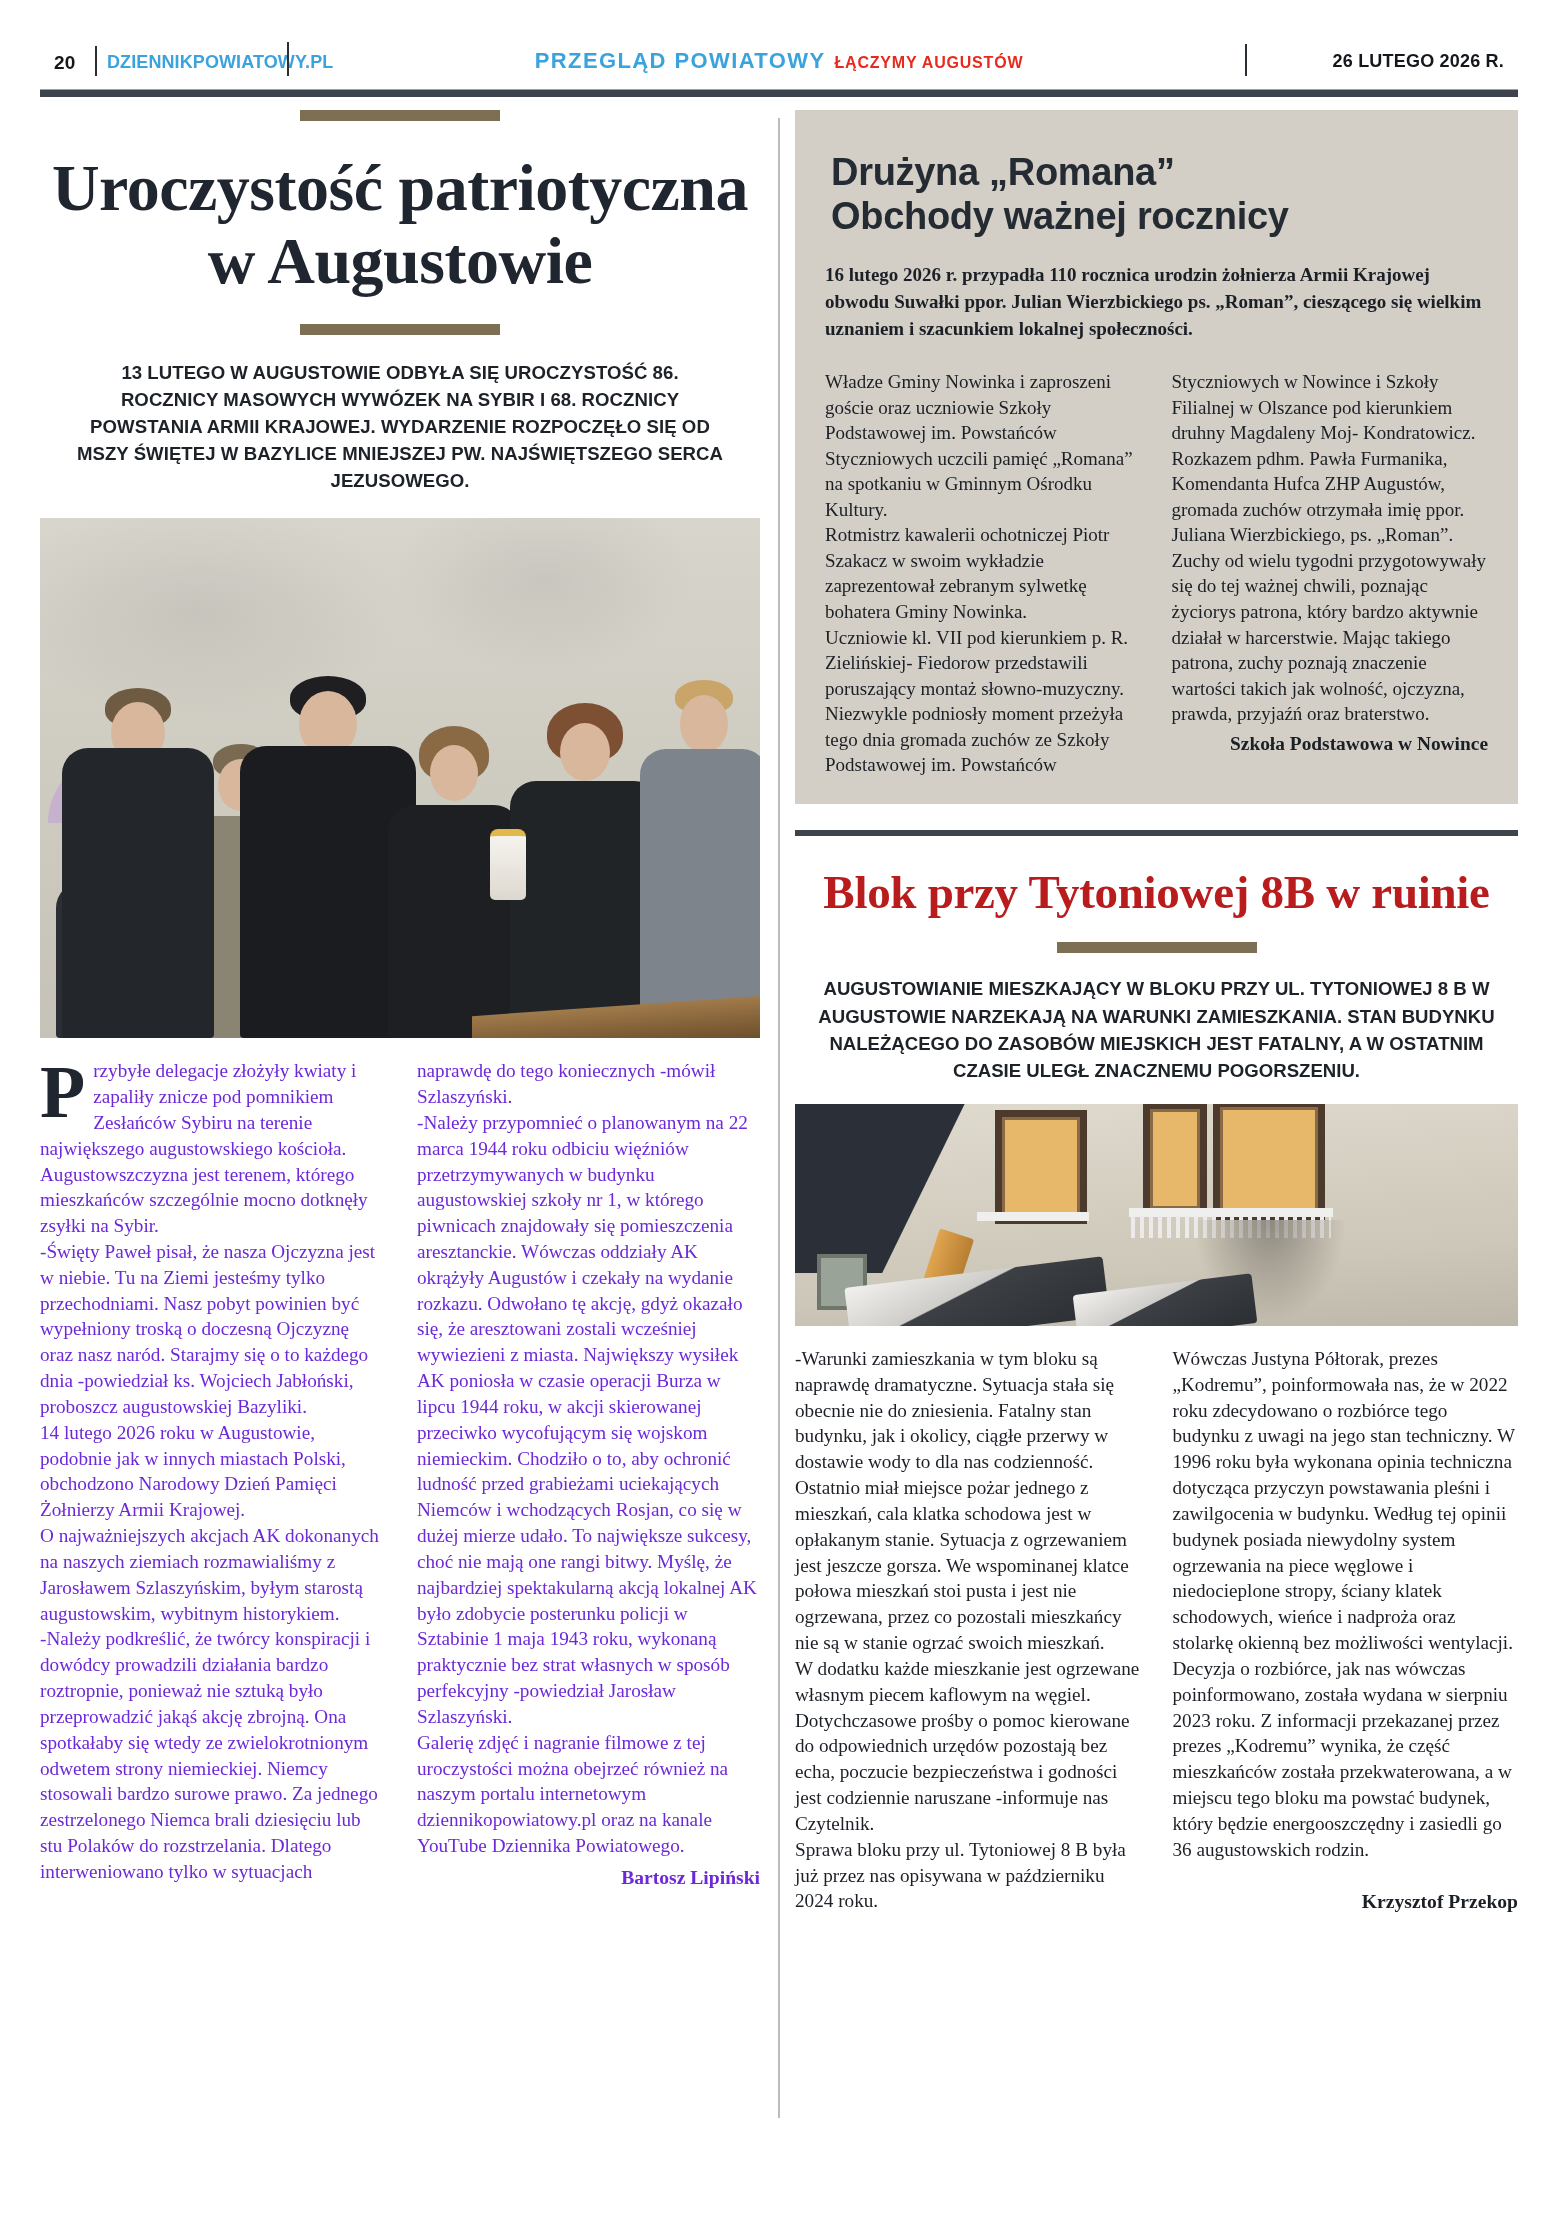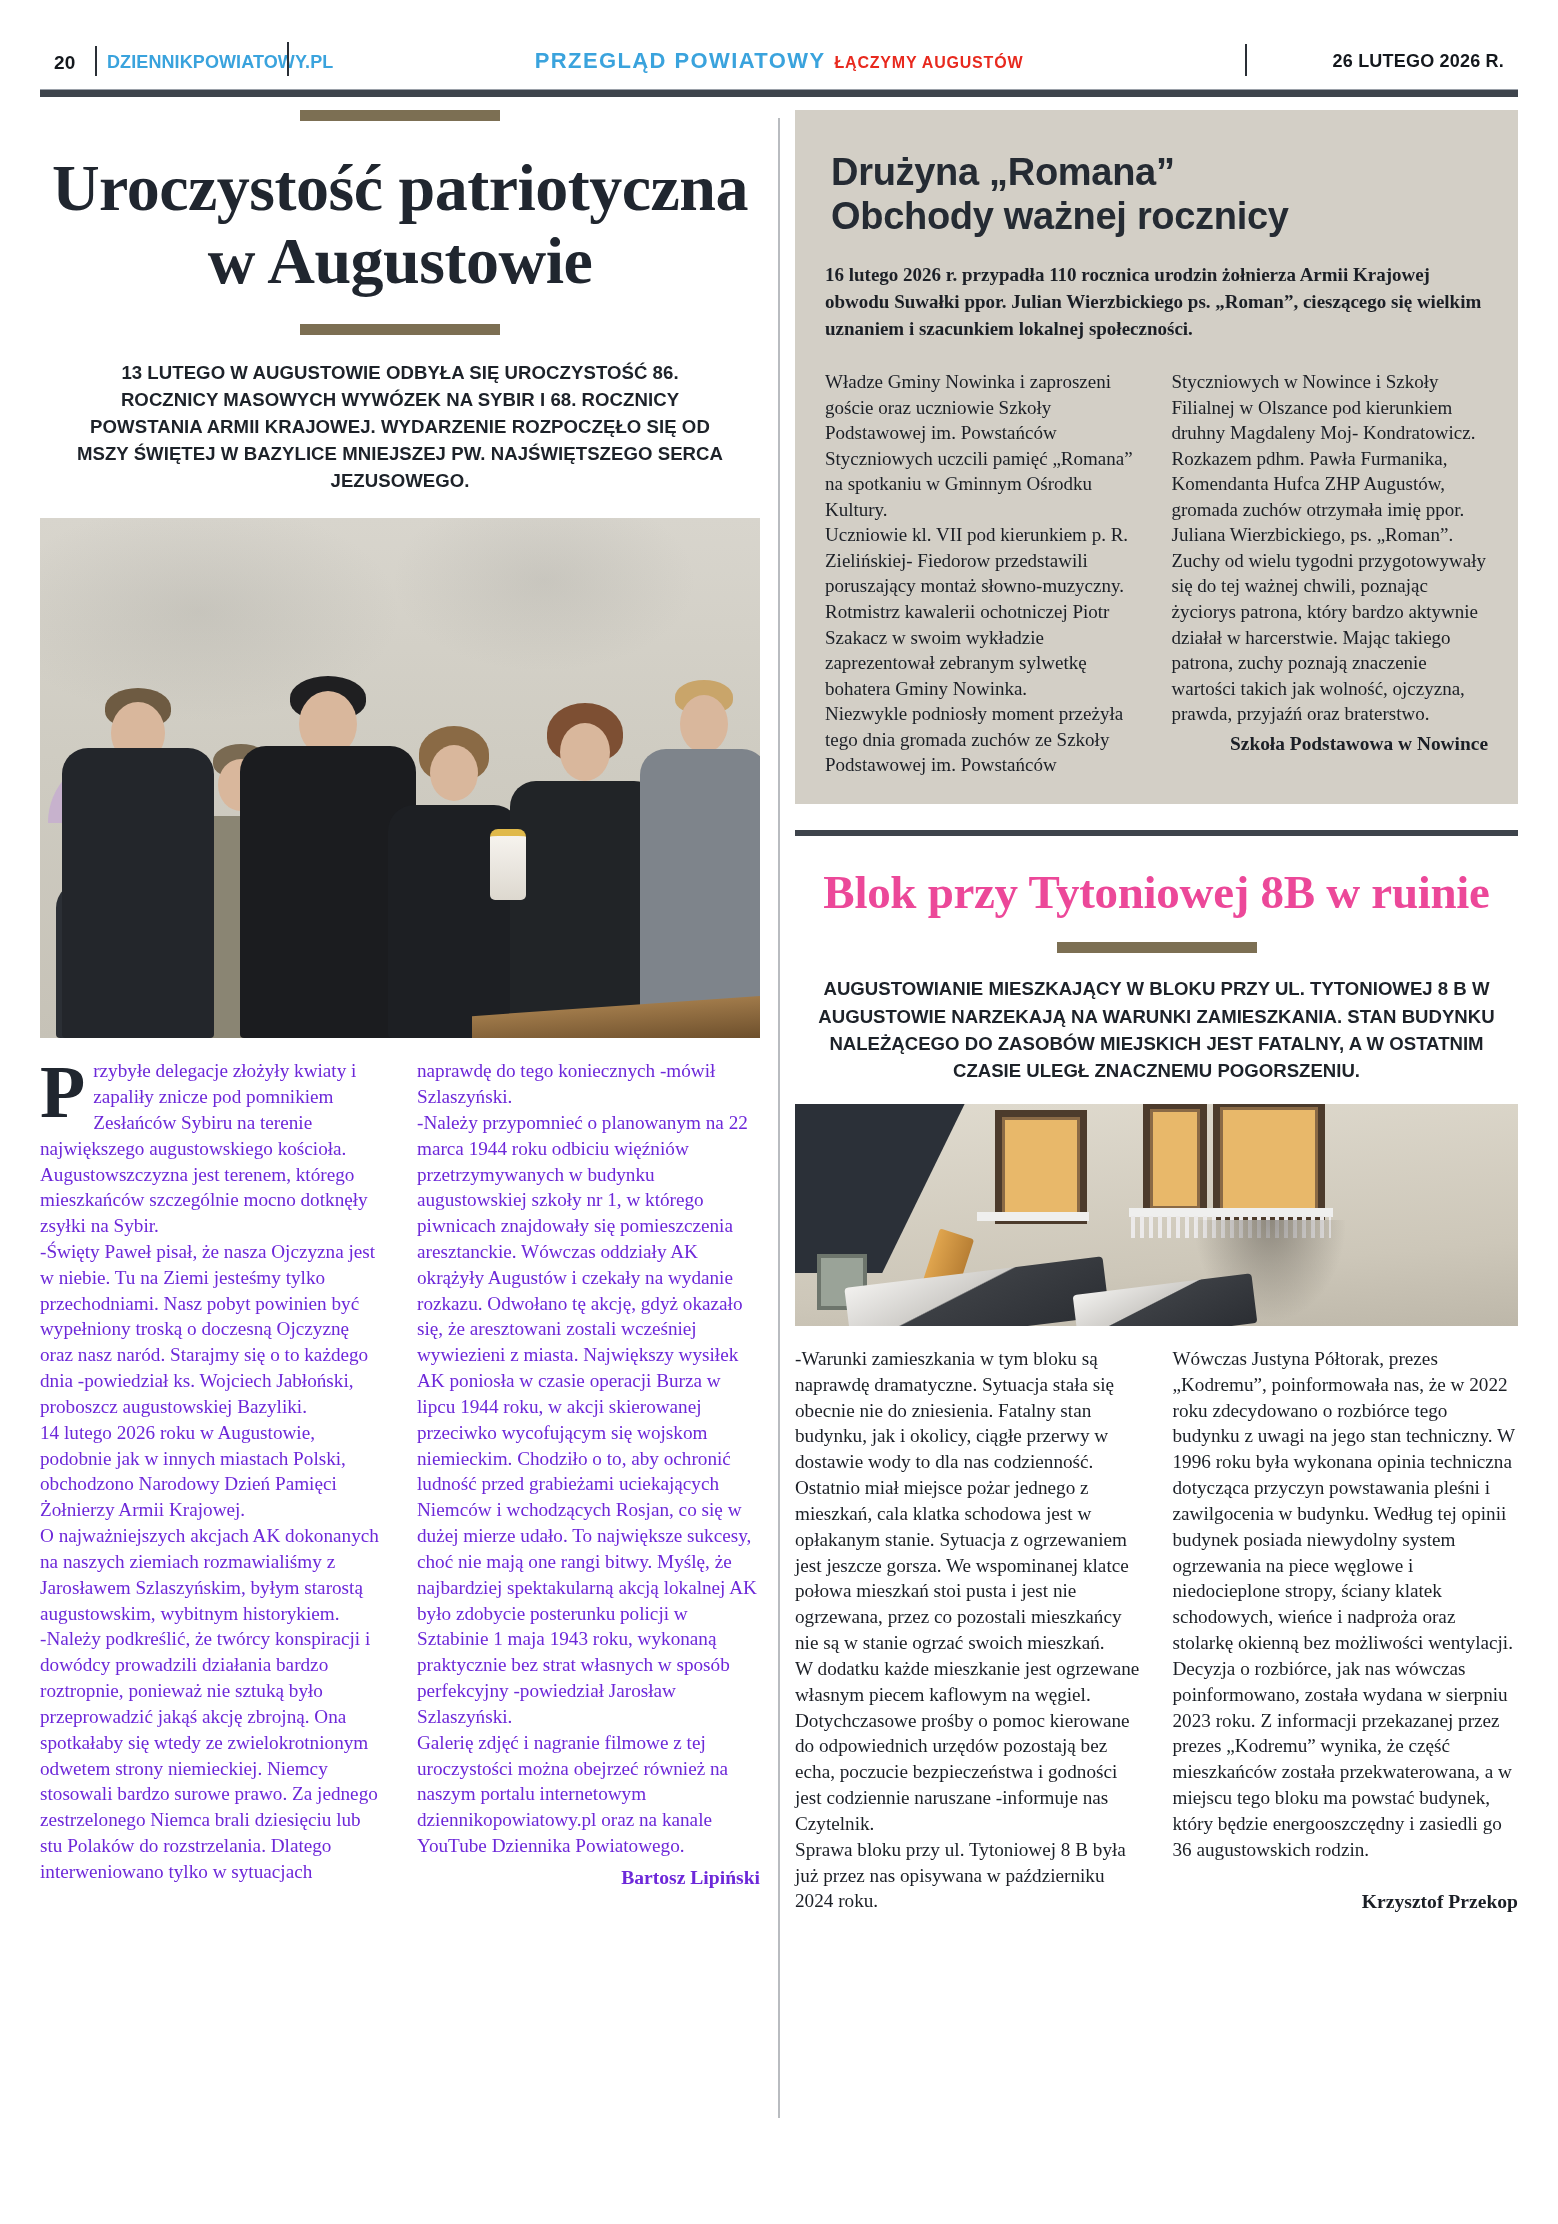--- a/index.html
+++ b/index.html
@@ -216,21 +216,21 @@
     width: 723px; height: 6px;
     background: #3e444c;
     margin: 26px 0 0 0;
   }
   .sec2-head {
     font-family: "Liberation Serif", serif;
     font-weight: 700;
     font-size: 47px;
     line-height: 1.12;
     text-align: center;
-    color: #ec4899;
+    color: #b91c1c;
     margin: 30px 0 0 0;
     letter-spacing: -.3px;
   }
   .sec2-bar {
     width: 200px; height: 11px;
     background: #7c6f53;
     margin: 24px auto 22px auto;
   }
   .sec2-standfirst {
     font-family: "Liberation Sans", sans-serif;
@@ -464,22 +464,22 @@
 <div class="right-col">
 
   <div class="boxed">
     <h2 class="boxed-head">
       <span>Drużyna „Romana”</span><br>
       <span>Obchody ważnej rocznicy</span>
     </h2>
     <div class="boxed-lede">16 lutego 2026 r. przypadła 110 rocznica urodzin żołnierza Armii Krajowej obwodu Suwałki ppor. Julian Wierzbickiego ps. „Roman”, cieszącego się wielkim uznaniem i szacunkiem lokalnej społeczności.</div>
     <div class="boxed-body">
       <p>Władze Gminy Nowinka i zaproszeni goście oraz uczniowie Szkoły Podstawowej im. Powstańców Styczniowych uczcili pamięć „Romana” na spotkaniu w Gminnym Ośrodku Kultury.</p>
+        <p>Rotmistrz kawalerii ochotniczej Piotr Szakacz w swoim wykładzie zaprezentował zebranym sylwetkę bohatera Gminy Nowinka.</p>
         <p>Uczniowie kl. VII pod kierunkiem p. R. Zielińskiej- Fiedorow przedstawili poruszający montaż słowno-muzyczny.</p>
-        <p>Rotmistrz kawalerii ochotniczej Piotr Szakacz w swoim wykładzie zaprezentował zebranym sylwetkę bohatera Gminy Nowinka.</p>
         <p>Niezwykle podniosły moment przeżyła tego dnia gromada zuchów ze Szkoły Podstawowej im. Powstańców Styczniowych w Nowince i Szkoły Filialnej w Olszance pod kierunkiem druhny Magdaleny Moj- Kondratowicz. Rozkazem pdhm. Pawła Furmanika, Komendanta Hufca ZHP Augustów, gromada zuchów otrzymała imię ppor. Juliana Wierzbickiego, ps. „Roman”. Zuchy od wielu tygodni przygotowywały się do tej ważnej chwili, poznając życiorys patrona, który bardzo aktywnie działał w harcerstwie. Mając takiego patrona, zuchy poznają znaczenie wartości takich jak wolność, ojczyzna, prawda, przyjaźń oraz braterstwo.</p>
       <div class="boxed-byline">Szkoła Podstawowa w Nowince</div>
     </div>
   </div>
 
   <div>
     <div class="hrule-thick"></div>
 
     <h2 class="sec2-head">Blok przy Tytoniowej 8B w ruinie</h2>
 

